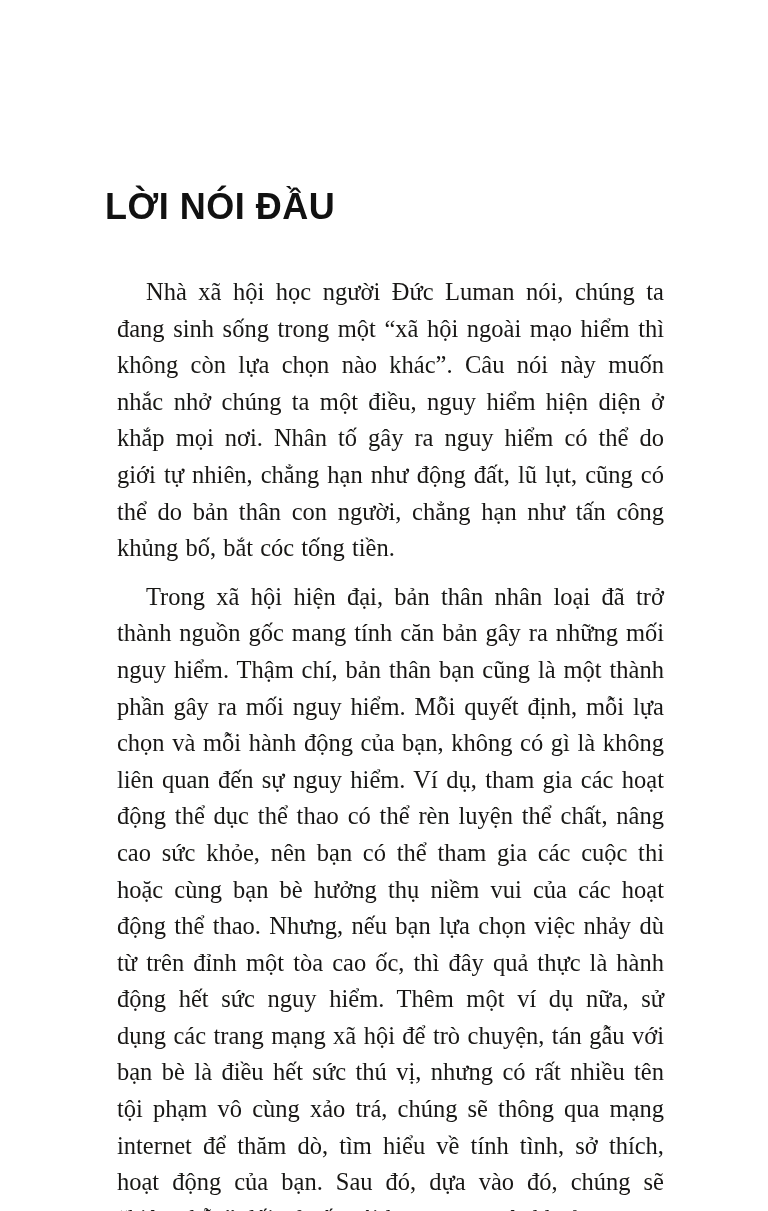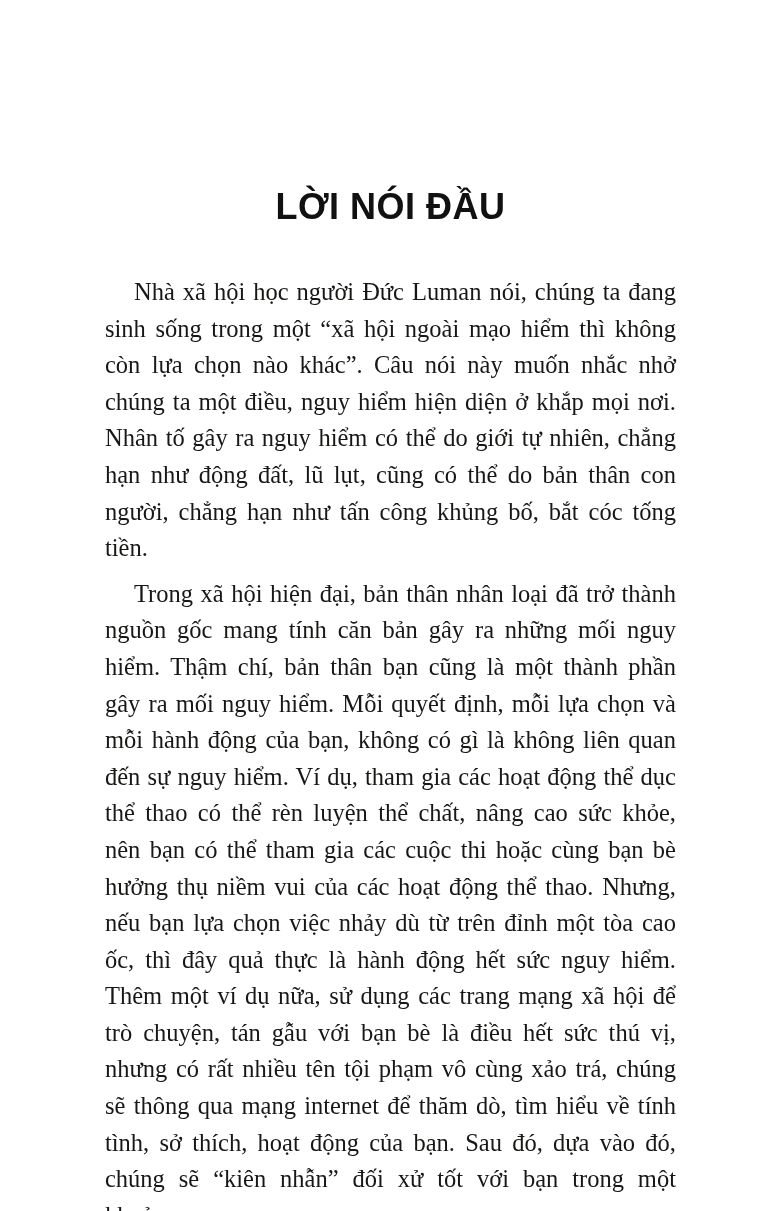--- a/index.html
+++ b/index.html
@@ -16,30 +16,29 @@
   }
   .page {
     box-sizing: border-box;
     width: 768px;
     height: 1211px;
     padding: 186px 92px 40px 105px;
   }
   .title {
     margin: 0 0 46px 0;
     padding: 0;
-    text-align: center;
     font-family: "Liberation Sans", "DejaVu Sans", sans-serif;
     font-weight: 700;
     font-size: 36px;
     letter-spacing: 0.5px;
     color: #111111;
     font-stretch: condensed;
   }
   .para {
-    margin: 0;
+    margin: 12px;
     padding: 0;
     font-size: 24.5px;
     line-height: 36.6px;
     text-align: justify;
     text-indent: 29px;
     word-spacing: 1px;
   }
   .para + .para {
     margin-top: 9px;
   }

